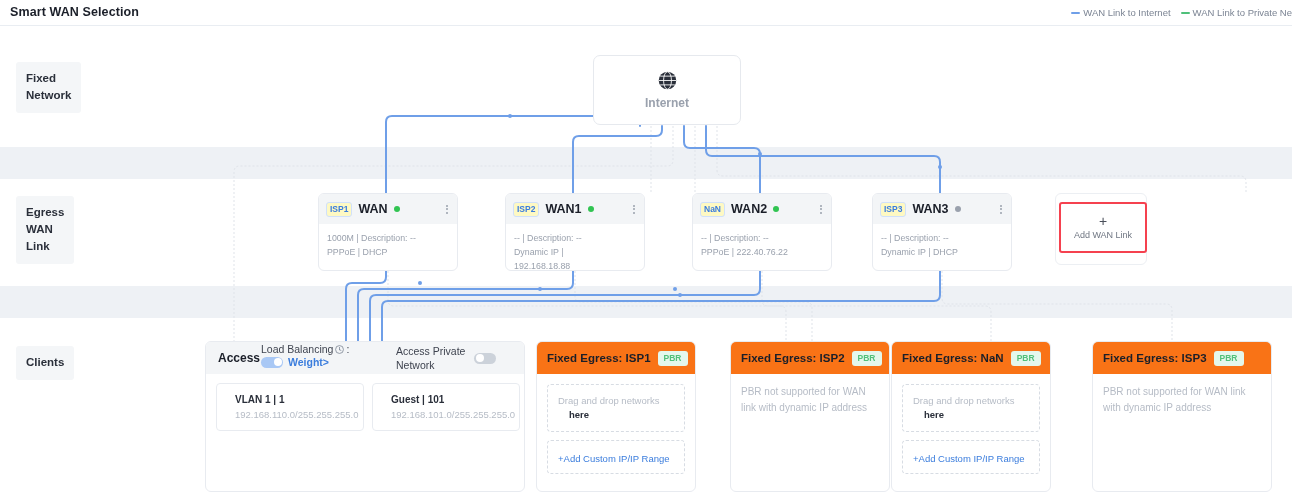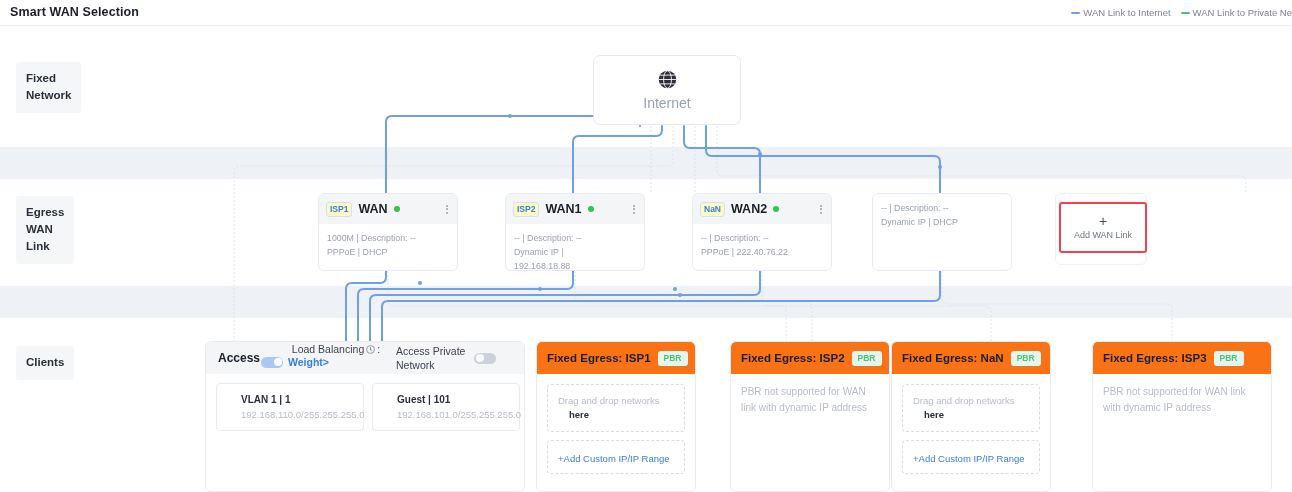--- a/index.html
+++ b/index.html
@@ -47,21 +47,21 @@
   #links { position: absolute; left: 0; top: 0; width: 1292px; height: 492px; pointer-events: none; }
 
   
   .internet-node {
     position: absolute; left: 593px; top: 55px; width: 148px; height: 70px;
     background: #ffffff; border: 1px solid #e6e9ee; border-radius: 7px;
     display: flex; flex-direction: column; align-items: center; justify-content: center;
     gap: 5px;
   }
   .globe { width: 21px; height: 21px; display: block; }
-  .internet-label { font-size: 14px; color: #9aa1ad; }
+  .internet-label { font-size: 12px; color: #9aa1ad; font-weight: bold; }
 
   
   .wan-card {
     position: absolute; top: 193px; width: 140px; height: 78px;
     background: #ffffff; border: 1px solid #e8ebf0; border-radius: 6px;
     overflow: hidden;
   }
   .wan-head {
     height: 30px; background: #f3f5f7; display: flex; align-items: center;
     padding: 0 7px; gap: 6px;
@@ -124,41 +124,41 @@
   
   .card-default { left: 205px; width: 320px; }
   .cc-head-default {
     height: 32px; background: #f3f5f7; position: relative;
   }
   .default-word {
     position: absolute; left: 12px; top: 9px;
     font-size: 12px; font-weight: bold; color: #1b1f29;
   }
   .lb-block { position: absolute; left: 55px; top: 1px; width: 150px; }
-  .lb-row1 { display: flex; align-items: center; gap: 2px; justify-content: center; }
+  .lb-row1 { display: flex; align-items: center; gap: 2px; }
   .lb-text { font-size: 10.5px; color: #3f4450; }
   .info-ico { width: 9px; height: 9px; display: block; }
   .lb-row2 { display: flex; align-items: center; gap: 5px; margin-top: 1px; }
   .toggle { width: 22px; height: 11px; border-radius: 6px; position: relative; cursor: pointer; display: block; }
   .toggle-on { background: #a9c8f5; }
   .toggle-off { background: #ccd2da; }
   .toggle .knob {
     position: absolute; top: 1.5px; width: 8px; height: 8px;
     border-radius: 50%; background: #ffffff; display: block;
   }
   .toggle-on .knob { right: 1.5px; }
   .toggle-off .knob { left: 1.5px; }
   .weight-link { font-size: 10.5px; color: #3b7ddd; font-weight: bold; cursor: pointer; }
   .apn-block { position: absolute; left: 190px; top: 2px; width: 125px; display: flex; align-items: center; gap: 6px; }
   .apn-text { font-size: 10.5px; color: #3f4450; line-height: 14px; width: 72px; }
 
   .net-chips { display: flex; gap: 8px; padding: 9px 10px; }
   .net-chip {
     width: 148px; border: 1px solid #e8ebf0; border-radius: 4px;
-    padding: 8px 24px; background: #fff; cursor: pointer;
+    padding: 8px 18px; background: #fff; cursor: pointer;
   }
   .chip-name { font-size: 10px; font-weight: bold; color: #2a2f3a; line-height: 15px; }
   .chip-sub { font-size: 9.5px; color: #b6bcc6; line-height: 15px; }
 
   
   .card-f1 { left: 536px; width: 160px; }
   .card-f2 { left: 730px; width: 160px; }
   .card-f3 { left: 891px; width: 160px; }
   .card-f4 { left: 1092px; width: 180px; }
 
@@ -302,20 +302,30 @@
           <i></i>
         </span>
     </div>
     <div class="wan-body">
       <div class="wan-line">-- | Description: --</div>
       <div class="wan-line">PPPoE | 222.40.76.22</div>
     </div>
   </div>
 
   <div class="wan-card wan-4">
+    <div class="wan-head">
+      <span class="isp-badge">ISP3</span>
+      <span class="wan-name">WAN3</span>
+      <span class="status-dot" style="background:#9aa1ad"></span>
+      <span class="kebab">
+          <i></i>
+          <i></i>
+          <i></i>
+        </span>
+    </div>
     <div class="wan-body">
       <div class="wan-line">-- | Description: --</div>
       <div class="wan-line">Dynamic IP | DHCP</div>
     </div>
   </div>
 
   <div class="add-wan-wrap"></div>
   <div class="add-wan-hl"></div>
   <div class="add-wan-btn">
     <div class="add-plus">+</div>

